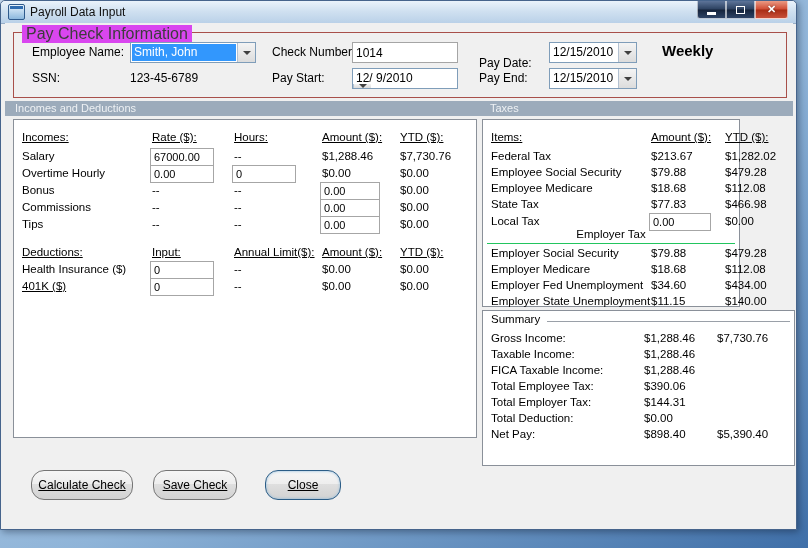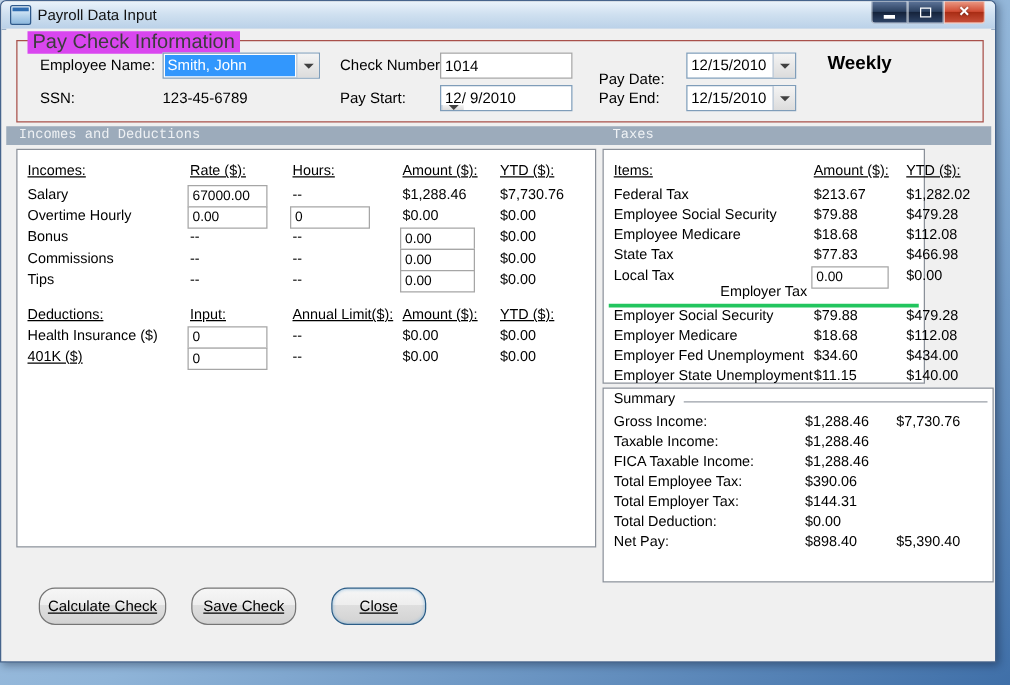--- a/index.html
+++ b/index.html
@@ -53,21 +53,21 @@
   .combo{position:absolute;height:21px;background:#fff;border:1px solid #7f9db9;box-sizing:border-box;display:flex;align-items:stretch;}
   .combo-text{flex:1;font-size:12px;padding:2px 3px;white-space:pre;overflow:hidden;}
   .combo-text.hilite{background:var(--selection-bg);color:#fff;margin:1px;padding:1px 2px;}
   .combo-btn{width:17px;flex:0 0 auto;background:linear-gradient(#f4f4f4,#dcdcdc);border-left:1px solid #b3c1d1;
     display:flex;align-items:center;justify-content:center;}
   .arrow-down{width:0;height:0;border-left:4px solid transparent;border-right:4px solid transparent;border-top:4px solid #404040;}
   .weekly{position:absolute;font-weight:bold;font-size:15px;}
 
   
   .band{position:absolute;left:0;top:78px;width:788px;height:15px;background:var(--band-bg);color:var(--band-text);font-size:11px;}
-  .band span{position:absolute;top:1px;white-space:nowrap;font-family:Liberation Mono, monospace;}
+  .band span{position:absolute;top:1px;white-space:nowrap;}
 
   
   .panel{position:absolute;background:#fff;border:1px solid #8a9099;box-sizing:border-box;font-size:11.5px;}
   .incomes-panel{left:8px;top:96px;width:464px;height:319px;}
   .taxes-panel{left:477px;top:96px;width:258px;height:188px;}
   .summary-panel{left:477px;top:287px;width:313px;height:156px;}
 
   .prow,.trow,.srow{position:absolute;left:0;right:0;height:17px;}
   .prow span,.trow span,.srow span{position:absolute;white-space:nowrap;}
   .hdr{text-decoration:underline;}
@@ -75,21 +75,21 @@
   .col-a{left:8px;} .col-b{left:138px;} .col-c{left:220px;} .col-d{left:308px;} .col-e{left:386px;}
   .tx-a{left:8px;} .tx-b{left:168px;} .tx-c{left:242px;}
   .sm-a{left:8px;} .sm-b{left:161px;} .sm-c{left:234px;}
   .tbx{position:absolute;top:-2px;height:18px;border:1px solid #a6a6a6;background:#fff;
     font:11px "Liberation Sans",sans-serif;padding:1px 3px;box-sizing:border-box;}
   .tb-rate{left:136px;width:64px;}
   .tb-hours{left:218px;width:64px;}
   .tb-amt{left:306px;width:60px;}
   .tb-local{left:166px;width:62px;}
 
-  .emp-sep{position:absolute;left:4px;right:4px;top:108px;height:15px;text-align:center;border-bottom:3px solid #22c55e;}
+  .emp-sep{position:absolute;left:4px;right:4px;top:108px;height:15px;text-align:center;border-bottom:1px solid #22c55e;}
   .sum-legend{position:absolute;left:8px;top:2px;}
   .sum-legend-line{position:absolute;left:64px;right:4px;top:10px;border-top:1px solid #9aa0a8;}
 
   
   .btn{position:absolute;height:30px;font:12px "Liberation Sans",sans-serif;color:#000;
     background:linear-gradient(#f6f6f6,#eeeeee 45%,#dfdfdf 46%,#d2d2d2);
     border:1px solid #757575;border-radius:13px;cursor:default;text-decoration:underline;}
   .btn-calc{left:26px;top:447px;width:102px;}
   .btn-save{left:148px;top:447px;width:84px;}
   .btn-close{left:260px;top:447px;width:76px;border:1px solid #2b5d87;box-shadow:inset 0 0 3px #86b6da;}

